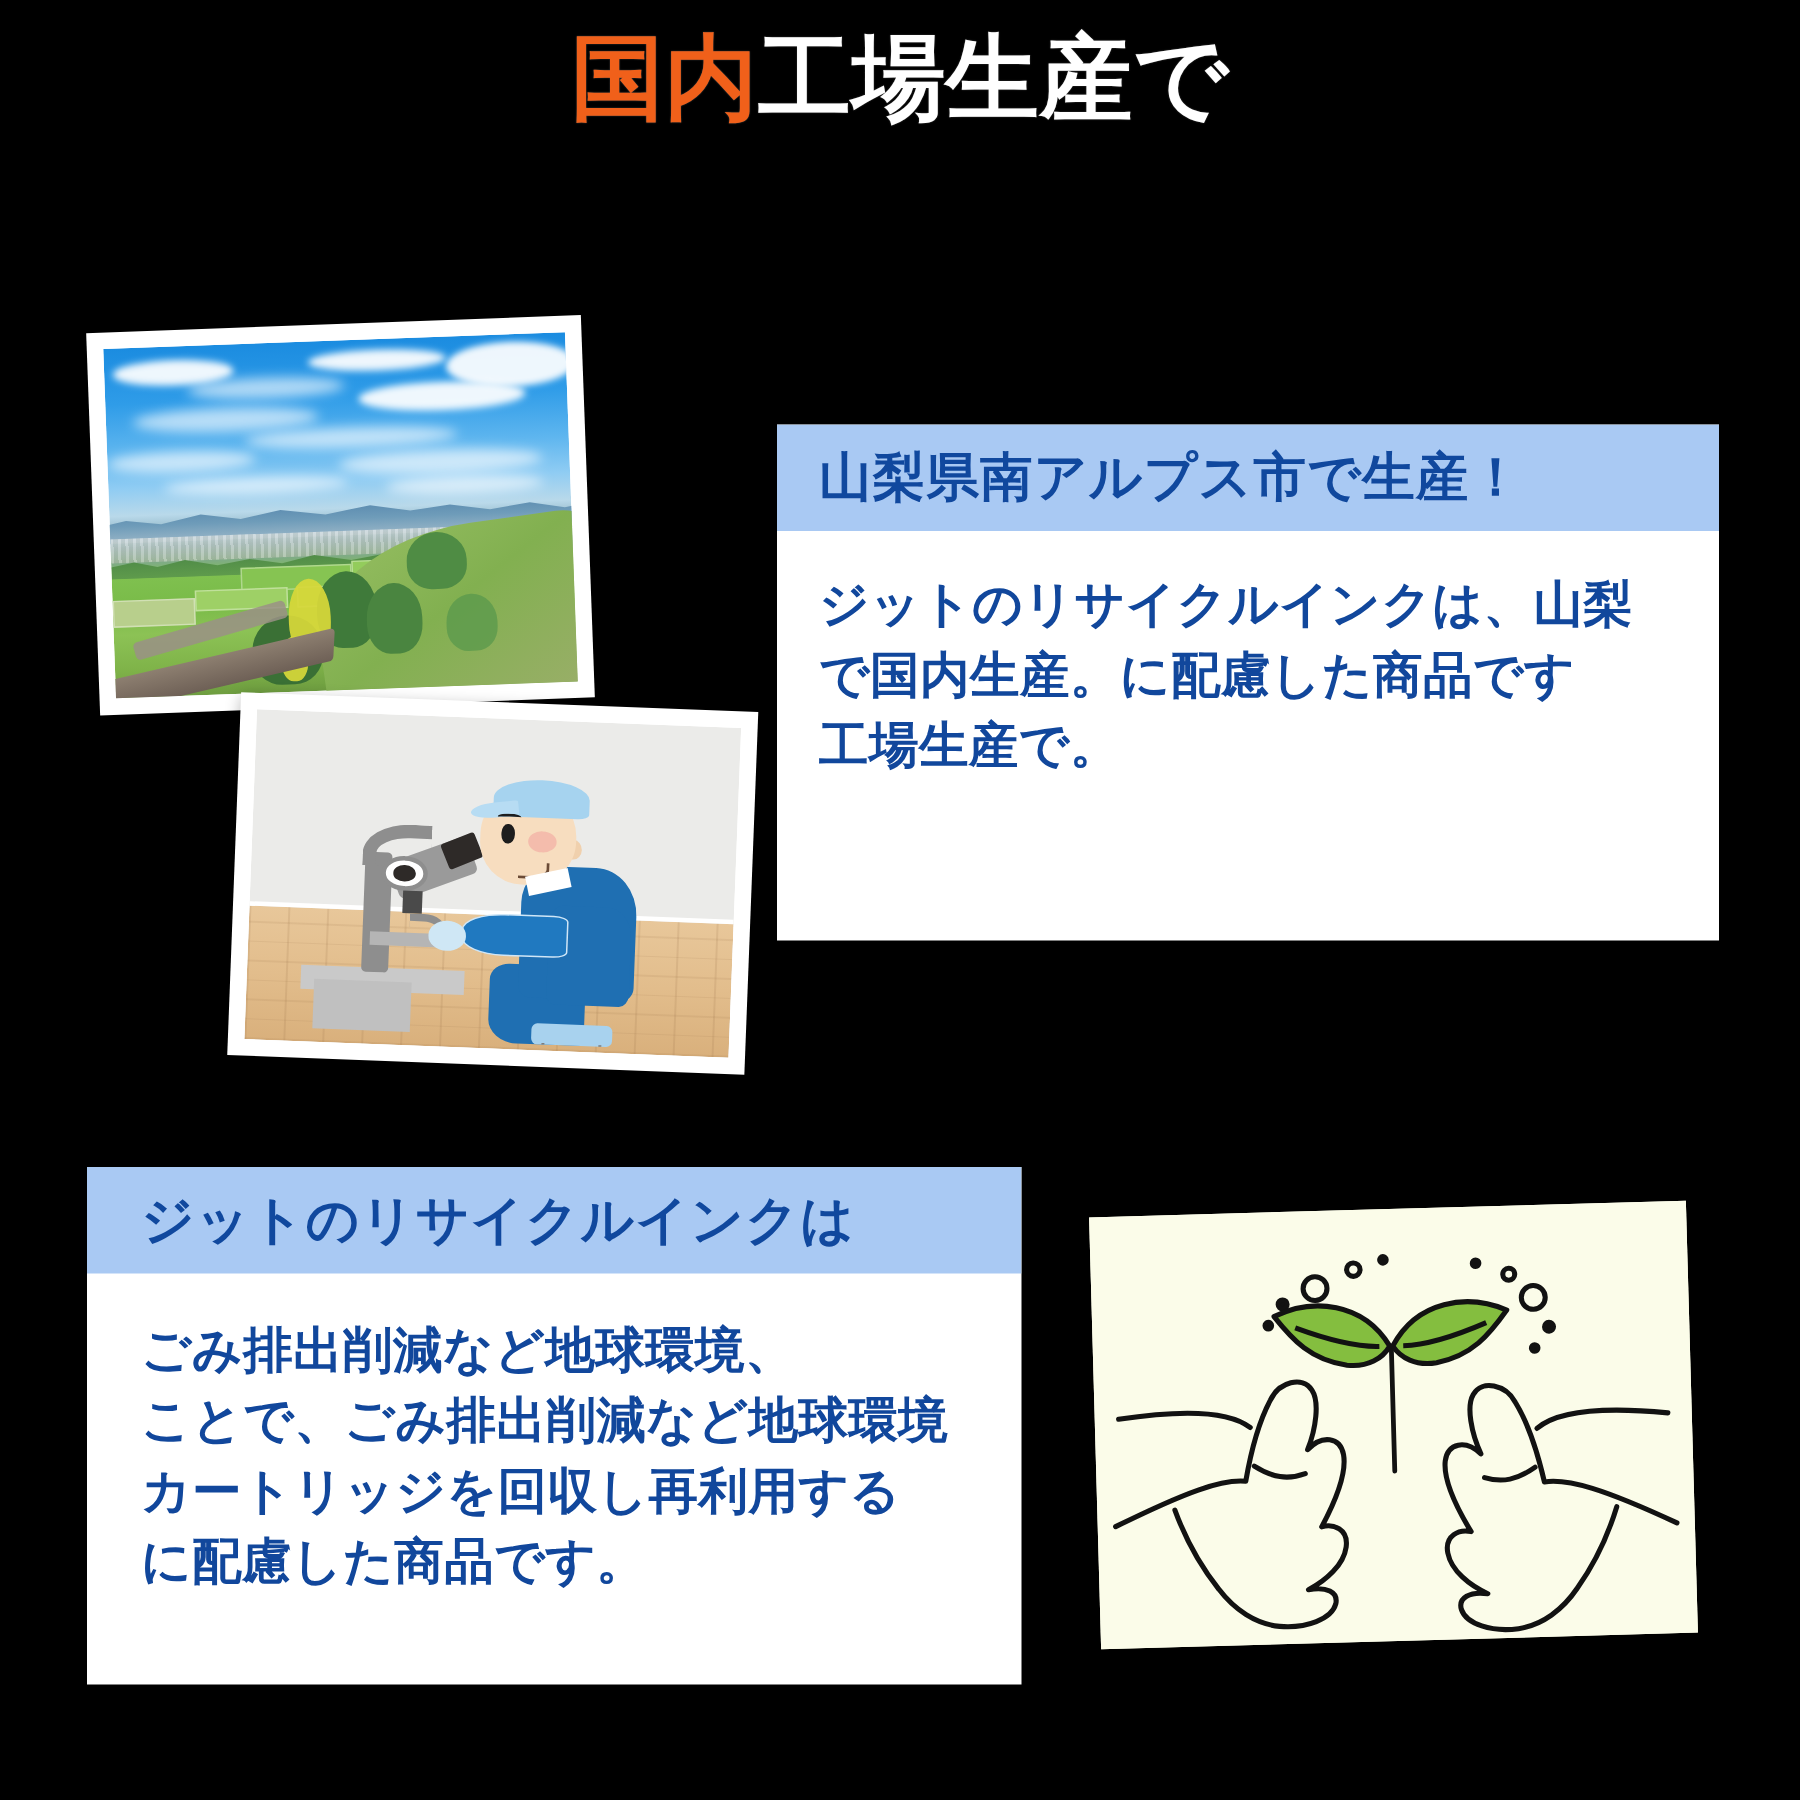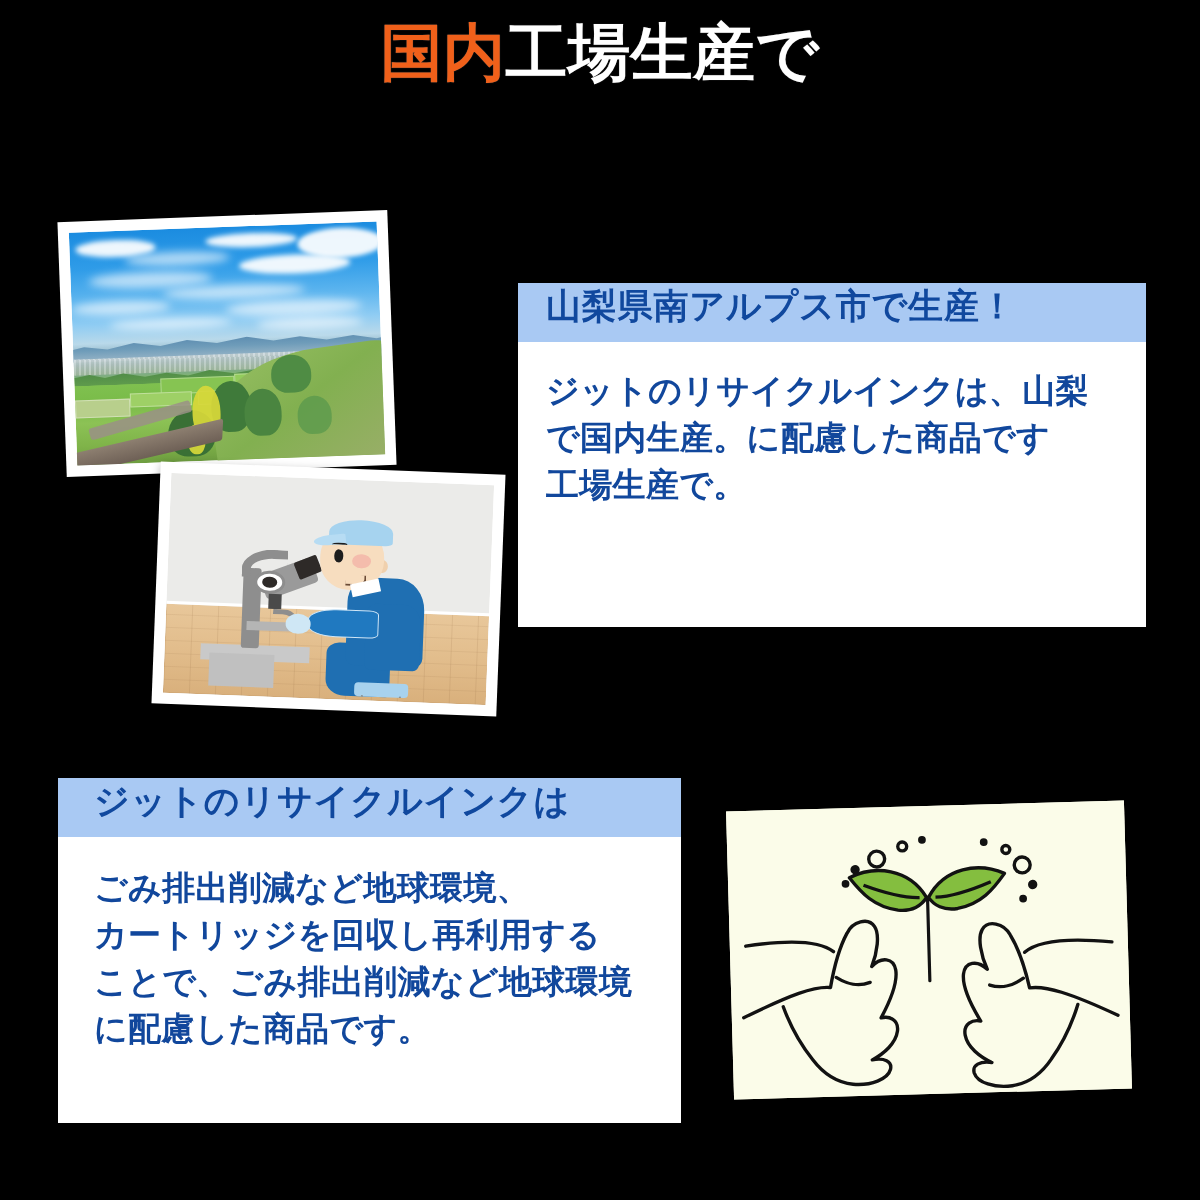--- a/index.html
+++ b/index.html
@@ -466,21 +466,21 @@
 
   
   .info-card {
     position: absolute;
     background: #ffffff;
     box-shadow: 0 3px 9px rgba(0,0,0,0.22);
     overflow: hidden;
   }
   .info-card-header {
     background: #A9C9F3;
-    padding: 0 0 12px 28px;
+    padding: 12px 0 12px 28px;
     font-size: 35px;
     font-weight: 700;
     color: #10489E;
     letter-spacing: 0.8px;
     white-space: nowrap;
   }
   .info-card-body {
     padding: 26px 36px 24px 28px;
     font-size: 33px;
     font-weight: 700;
@@ -663,19 +663,19 @@
       <span class="bline">ジットのリサイクルインクは、山梨</span>
       <span class="bline">で国内生産。に配慮した商品です</span>
       <span class="bline">工場生産で。</span>
     </div>
   </div>
 
   <div class="info-card" id="card-green">
     <div class="info-card-header">ジットのリサイクルインクは</div>
     <div class="info-card-body">
       <span class="bline">ごみ排出削減など地球環境、</span>
+      <span class="bline">ことで、ごみ排出削減など地球環境</span>
       <span class="bline">カートリッジを回収し再利用する</span>
-      <span class="bline">ことで、ごみ排出削減など地球環境</span>
       <span class="bline">に配慮した商品です。</span>
     </div>
   </div>
 
 </div>
 
 </body></html>

